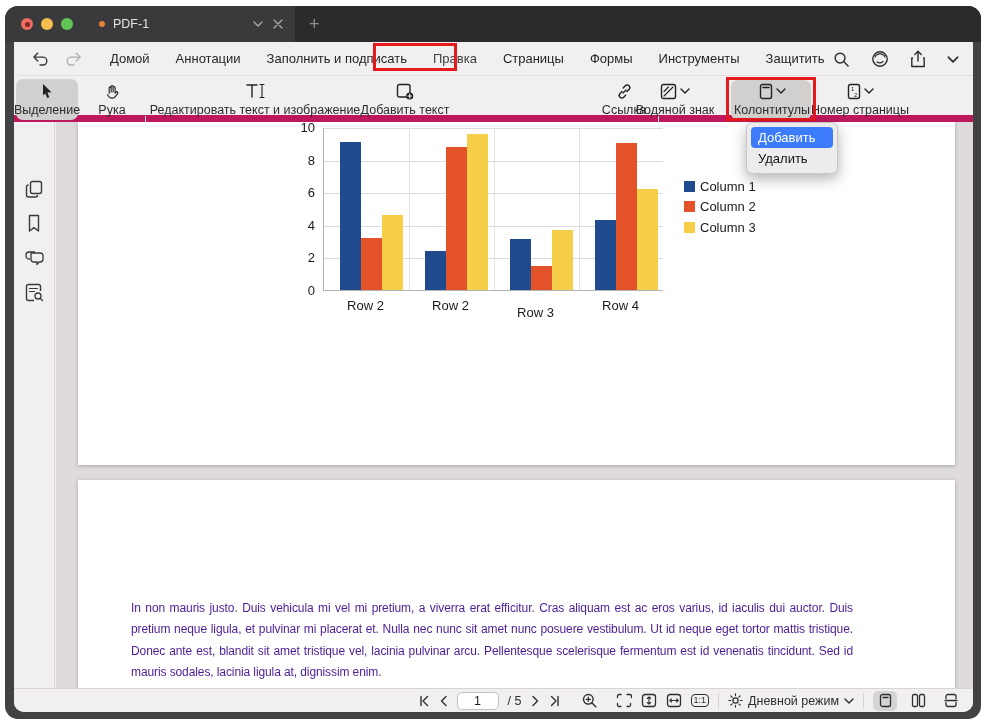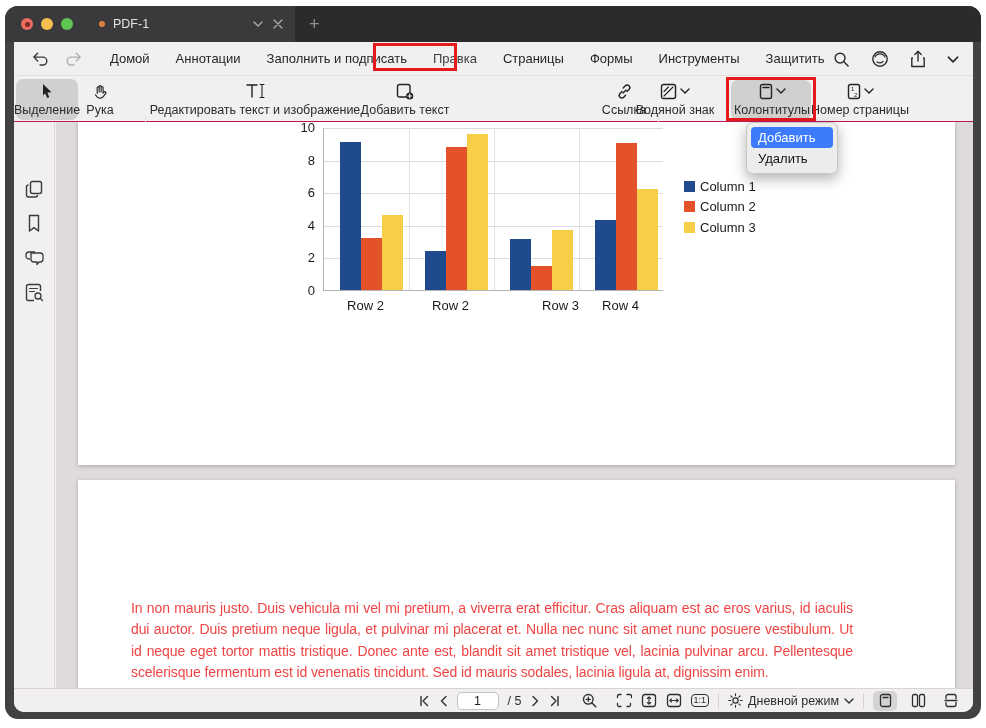--- a/index.html
+++ b/index.html
@@ -26,39 +26,39 @@
   
   .menubar { position:absolute; left:0; top:0; width:100%; height:34px; display:flex; align-items:center; border-bottom:1px solid #e3e0e0; font-size:13px; color:#262626; }
   .undo-redo { display:flex; gap:16px; margin-left:18px; width:56px; }
   .menu-items { display:flex; gap:26px; margin-left:22px; }
   .menu-item { white-space:nowrap; }
   .menu-item.active { color:#404040; }
   .redbox1 { position:absolute; left:359px; top:1px; width:84px; height:28px; border:3px solid #e6191d; pointer-events:none; }
   .menu-right { position:absolute; right:14px; top:0; height:34px; display:flex; align-items:center; gap:21px; }
 
   
-  .toolbar { position:absolute; left:0; top:34px; width:100%; height:46px; border-bottom:1px solid #be185d; font-size:12.5px; color:#2c2c2c; }
+  .toolbar { position:absolute; left:0; top:34px; width:100%; height:46px; border-bottom:7px solid #be185d; font-size:12.5px; color:#2c2c2c; }
   .tool { position:absolute; top:3px; height:40px; display:flex; flex-direction:column; align-items:center; justify-content:space-between; padding:3px 0 2px; }
   .tool .lbl { white-space:nowrap; }
   .tool .ic { height:18px; display:flex; align-items:center; gap:3px; }
   .sel-bg { position:absolute; left:2px; top:37px; width:62px; height:41px; background:#d2cfcf; border-radius:7px; }
   .hf-bg  { position:absolute; left:717px; top:38px; width:80px; height:39px; background:#d2cfcf; border-radius:7px; }
   .tdiv { position:absolute; top:40px; width:1px; height:34px; background:#dcd8d8; }
   .redbox2 { position:absolute; left:712px; top:35px; width:90px; height:44px; border:3px solid #e6191d; pointer-events:none; z-index:30; }
 
   
   .sidebar { position:absolute; left:0; top:80px; width:41px; bottom:24px; background:#f1efef; border-right:1px solid #ddd9d9; }
   .side-ic { position:absolute; left:11px; }
 
   
   .content { position:absolute; left:42px; top:80px; right:0; bottom:24px; background:#dfdbdd; overflow:hidden; }
   .page { position:absolute; left:22px; width:877px; background:#ffffff; box-shadow:0 1px 4px rgba(0,0,0,.25); }
   .page1 { top:0; height:343px; }
   .page2 { top:358px; height:210px; overflow:hidden; }
-  .para { position:absolute; left:53px; top:118px; width:722px; font-size:14px; line-height:21.4px; color:#ef4444; text-align:justify; letter-spacing:-0.1px; }
+  .para { position:absolute; left:53px; top:118px; width:722px; font-size:12px; line-height:21.4px; color:#4c1d95; text-align:justify; letter-spacing:-0.1px; }
 
   
   .plot { position:absolute; left:245px; top:6px; width:340px; height:163px; border-left:1px solid #b3b3b3; border-bottom:1px solid #b3b3b3; }
   .gridh { position:absolute; left:0; width:100%; height:1px; background:#dcdcdc; }
   .gridv { position:absolute; top:0; width:1px; height:100%; background:#e3e3e3; }
   .bar { position:absolute; bottom:0; width:21px; }
   .ylab { position:absolute; width:36px; text-align:right; font-size:13px; color:#1a1a1a; }
   .xlab { position:absolute; top:176px; width:85px; text-align:center; font-size:13px; color:#1a1a1a; }
   .legend { position:absolute; left:606px; top:46px;margin-top:8px; }
   .leg-item { display:flex; align-items:center; height:20.5px; font-size:13px; color:#1a1a1a; }
@@ -160,21 +160,21 @@
     <div class="toolbar">
       <div class="sel-bg" style="top:3px; height:41px;"></div>
       <div class="tool" style="left:2px; width:62px;">
         <span class="ic">
             <svg width="14" height="16" viewBox="0 0 14 16">
               <path d="M3 1 L11.5 9.2 L7.4 9.6 L9.3 14.2 L7.2 15.1 L5.3 10.6 L3 12.6 Z" fill="#222"></path>
             </svg>
           </span>
         <span class="lbl">Выделение</span>
       </div>
-      <div class="tool" style="left:56px; width:60px;">
+      <div class="tool" style="left:68px; width:60px;">
         <span class="ic">
             <svg width="16" height="16" viewBox="0 0 17 17">
               <path d="M5.5 11 V5.2 a1.05 1.05 0 0 1 2.1 0 V9.5 M7.6 9.3 V3.8 a1.05 1.05 0 0 1 2.1 0 V9.5 M9.7 9.5 V4.8 a1.05 1.05 0 0 1 2.1 0 V10.5 M11.8 10.8 l1.2-1.2 a1.1 1.1 0 0 1 1.6 1.5 L12 14.5 a4 4 0 0 1-3.2 1.6 H8.3 a4 4 0 0 1-2.9-1.3 L3.6 12.5" fill="none" stroke="#222" stroke-width="1.2" stroke-linecap="round" stroke-linejoin="round"></path>
             </svg>
           </span>
         <span class="lbl">Рука</span>
       </div>
       <div class="tdiv" style="left:131px;"></div>
       <div class="tool" style="left:336px; width:110px;">
         <span class="ic">
@@ -306,21 +306,21 @@
             </div>
         </div>
       <div class="ylab" style="left: 201px; top: 161px;">0</div>
           <div class="ylab" style="left: 201px; top: 128.4px;">2</div>
           <div class="ylab" style="left: 201px; top: 95.8px;">4</div>
           <div class="ylab" style="left: 201px; top: 63.2px;">6</div>
           <div class="ylab" style="left: 201px; top: 30.6px;">8</div>
           <div class="ylab" style="left: 201px; top: -2px;">10</div>
           <div class="xlab" style="left: 245px;">Row 2</div>
           <div class="xlab" style="left: 330px;">Row 2</div>
-          <div class="xlab" style="left: 440px;">Row 3</div>
+          <div class="xlab" style="left: 415px; margin-top: 7px;">Row 3</div>
           <div class="xlab" style="left: 500px;">Row 4</div>
         </div>
       <div class="page page2">
         <div class="para">In non mauris justo. Duis vehicula mi vel mi pretium, a viverra erat efficitur. Cras aliquam est ac eros varius, id iaculis dui auctor. Duis pretium neque ligula, et pulvinar mi placerat et. Nulla nec nunc sit amet nunc posuere vestibulum. Ut id neque eget tortor mattis tristique. Donec ante est, blandit sit amet tristique vel, lacinia pulvinar arcu. Pellentesque scelerisque fermentum est id venenatis tincidunt. Sed id mauris sodales, lacinia ligula at, dignissim enim.</div>
       </div>
 
     </div>
 
     <div class="dropdown">
       <div class="dd-item selected">Добавить</div>

